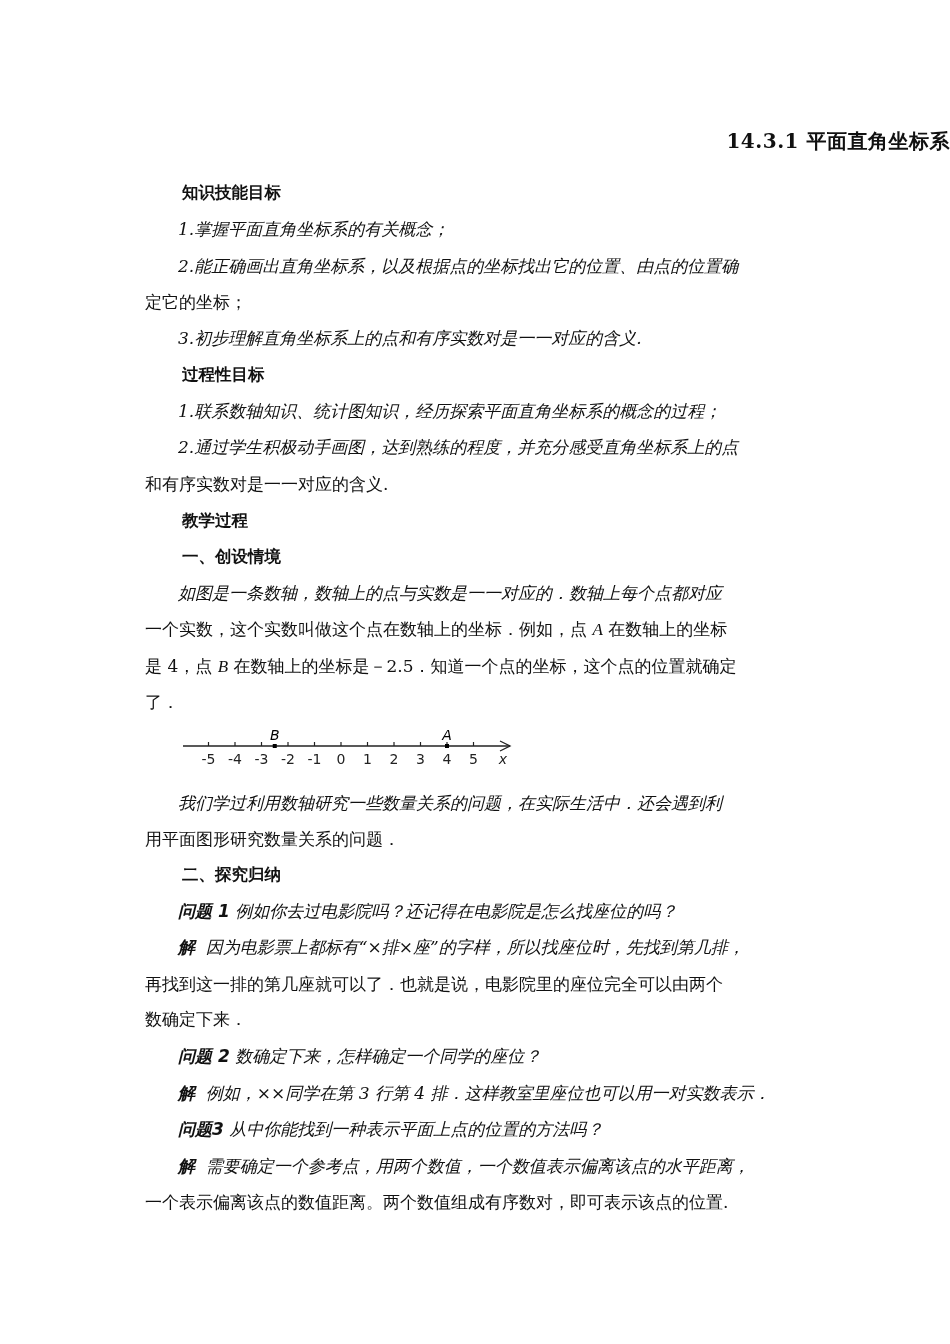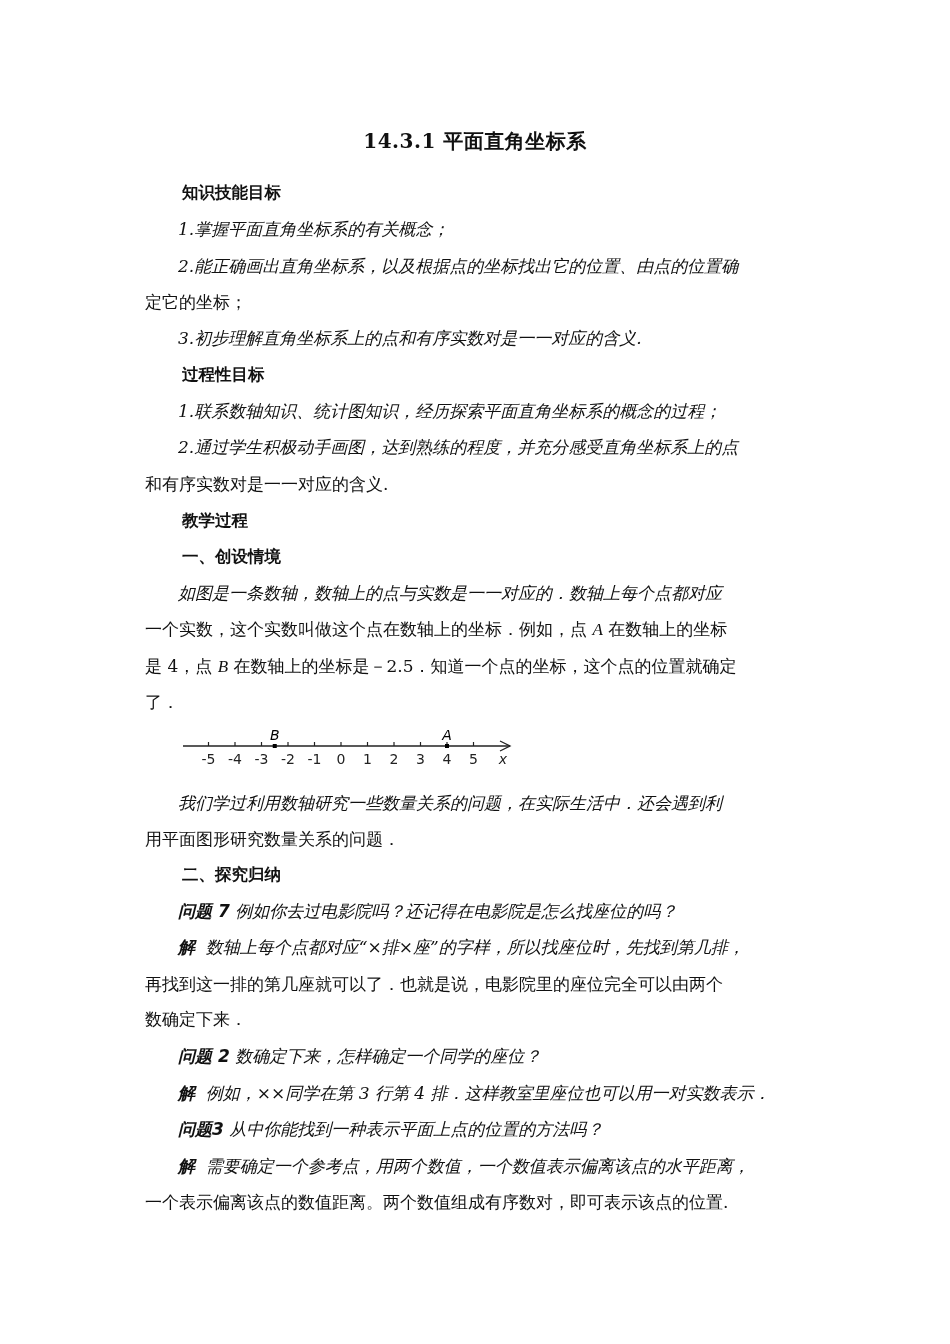--- a/index.html
+++ b/index.html
@@ -1,19 +1,19 @@
 <!DOCTYPE html>
 <html><head>
 <meta charset="utf-8">
 <style>
   html, body { margin: 0; padding: 0; background: #ffffff; }
   body { width: 950px; height: 1344px; position: relative; overflow: hidden;
          font-family: "DejaVu Serif", "Liberation Serif", serif; color: #111; }
   .page { position: absolute; left: 0; top: 0; width: 950px; height: 1344px; background: #fff; }
-  .title { position: absolute; top: 128px; left: 0; width: 950px; text-align: center;
+  .title { position: absolute; top: 128px; left: 0; width: 950px; text-align: right;
            font-size: 20px; font-weight: bold; letter-spacing: 0.5px; }
   .line { position: absolute; left: 145px; width: 670px; font-size: 17px; white-space: nowrap;
           line-height: 22px; }
   .ind { left: 178px; font-style: italic; }
   .head { left: 182px; font-family: "DejaVu Sans", "Liberation Sans", sans-serif; font-weight: bold; font-size: 16.5px; }
   .b { font-family: "DejaVu Sans", "Liberation Sans", sans-serif; font-weight: bold; }
   .it { font-style: italic; font-family: "Liberation Serif", serif; }
   .numline { position: absolute; left: 175px; top: 722px; }
 </style>
 </head>
@@ -79,22 +79,22 @@
         <rect x="270" y="22" width="4" height="4" fill="#000"></rect>
         <text x="272" y="18" text-anchor="middle" font-style="italic" font-size="14" font-family="DejaVu Sans, sans-serif">A</text>
       </g>
   </svg>
 
   <div class="line ind" style="top:792px">我们学过利用数轴研究一些数量关系的问题，在实际生活中．还会遇到利</div>
   <div class="line" style="top:828px">用平面图形研究数量关系的问题．</div>
 
   <div class="line head" style="top:864px">二、探究归纳</div>
 
-  <div class="line ind" style="top:900px"><span class="b">问题 7</span><span> 例如你去过电影院吗？还记得在电影院是怎么找座位的吗？</span></div>
-  <div class="line ind" style="top:936px"><span class="b">解</span><span style="white-space:pre">  数轴上每个点都对应“×排×座”的字样，所以找座位时，先找到第几排，</span></div>
+  <div class="line ind" style="top:900px"><span class="b">问题 1</span><span> 例如你去过电影院吗？还记得在电影院是怎么找座位的吗？</span></div>
+  <div class="line ind" style="top:936px"><span class="b">解</span><span style="white-space:pre">  因为电影票上都标有“×排×座”的字样，所以找座位时，先找到第几排，</span></div>
   <div class="line" style="top:973px">再找到这一排的第几座就可以了．也就是说，电影院里的座位完全可以由两个</div>
   <div class="line" style="top:1008px">数确定下来．</div>
 
   <div class="line ind" style="top:1045px"><span class="b">问题 2</span><span> 数确定下来，怎样确定一个同学的座位？</span></div>
   <div class="line ind" style="top:1082px"><span class="b">解</span><span style="white-space:pre">  例如，××同学在第 3 行第 4 排．这样教室里座位也可以用一对实数表示．</span></div>
 
   <div class="line ind" style="top:1118px"><span class="b">问题3</span><span> 从中你能找到一种表示平面上点的位置的方法吗？</span></div>
   <div class="line" style="top:1191px">一个表示偏离该点的数值距离。两个数值组成有序数对，即可表示该点的位置.</div>
   <div class="line ind" style="top:1155px"><span class="b">解</span><span style="white-space:pre">  需要确定一个参考点，用两个数值，一个数值表示偏离该点的水平距离，</span></div>
 

